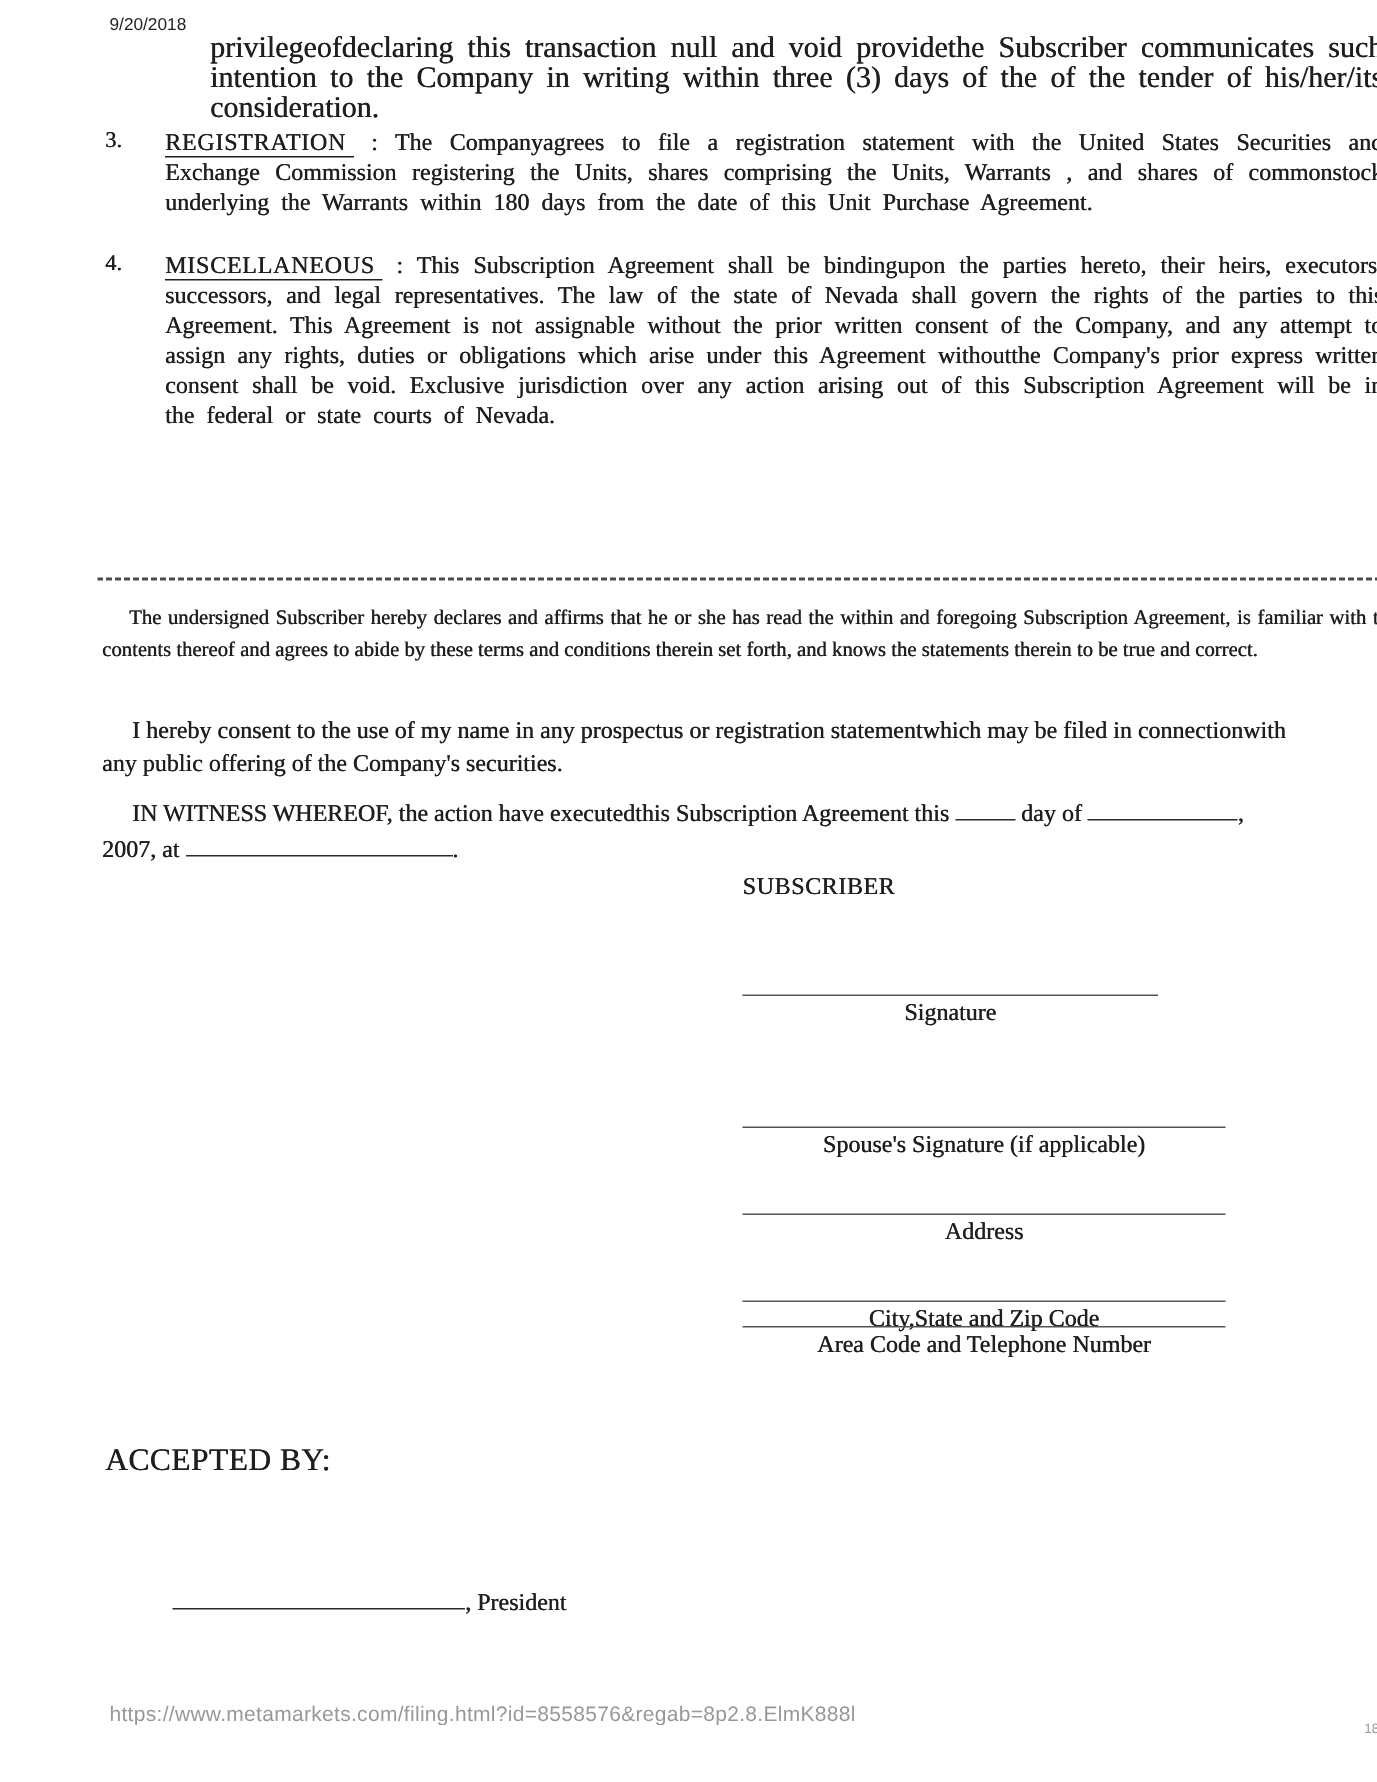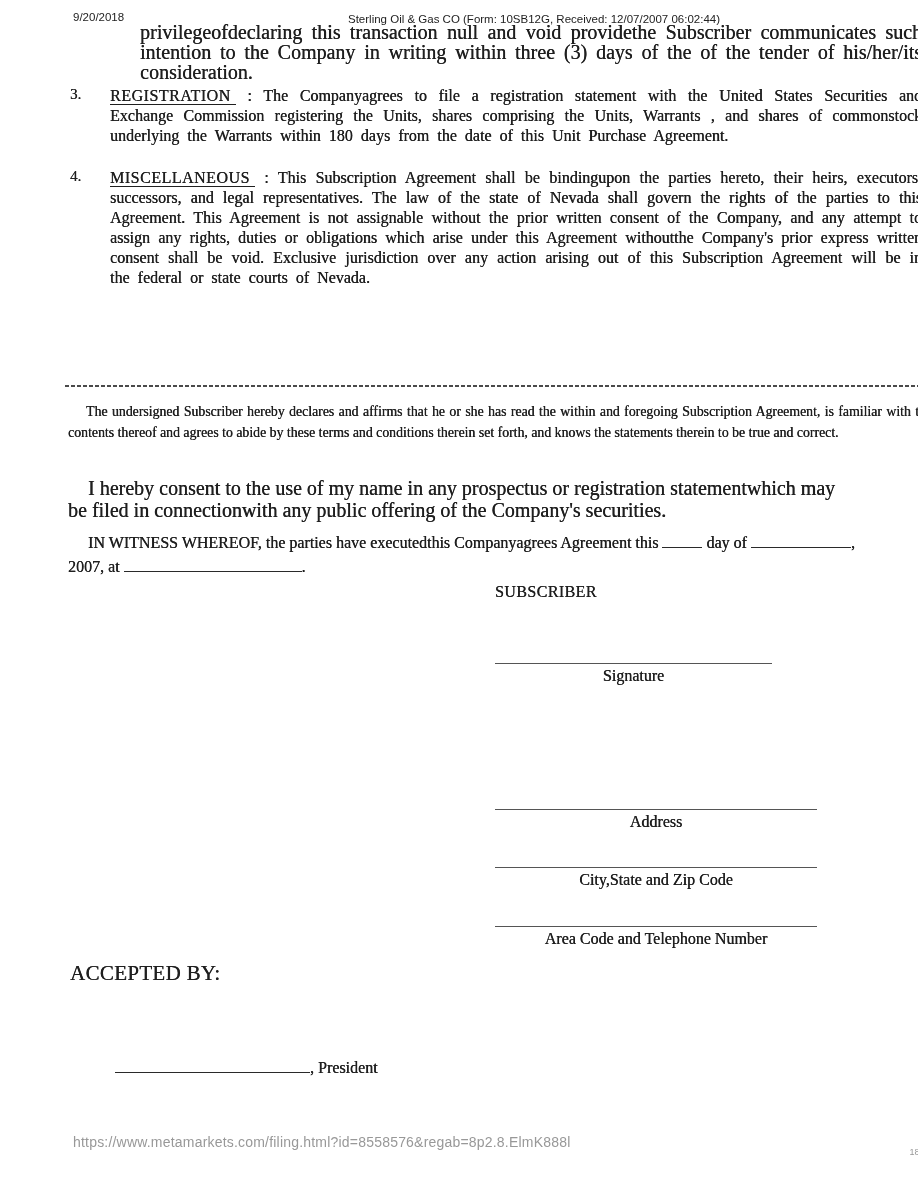--- a/index.html
+++ b/index.html
@@ -20,49 +20,48 @@
   .item{position:absolute;left:30px;width:852px;display:flex;}
   #item3{top:86px;} #item4{top:168px;}
   .item-num{width:40px;flex:none;font-size:15px;}
   .item-body{flex:1;text-align:justify;font-size:16px;line-height:20px;word-spacing:4px;}
   .item-heading{border-bottom:1.2px solid #1f1f1f;padding-right:5px;letter-spacing:.5px;}
 
   .divider{position:absolute;left:25px;top:385px;width:868px;height:2px;
     background:repeating-linear-gradient(90deg,#4a4a4a 0,#4a4a4a 4px,transparent 4px,transparent 6px);}
 
   .declaration{position:absolute;left:28px;top:401px;width:864px;font-size:13.8px;line-height:21px;text-align:justify;text-indent:18px;}
-  .consent{position:absolute;left:28px;top:477px;width:790px;font-size:20px;line-height:22px;text-indent:20px;}
+  .consent{position:absolute;left:28px;top:477px;width:790px;font-size:16px;line-height:22px;text-indent:20px;}
   .witness{position:absolute;left:28px;top:531px;width:862px;font-size:16px;line-height:24px;text-indent:20px;}
 
   .blank{display:inline-block;border-bottom:1.2px solid #2a2a2a;height:14px;vertical-align:baseline;}
   .blank-day{width:40px;} .blank-month{width:100px;} .blank-place{width:178px;}
   .blank-by{width:310px;margin-left:12px;} .blank-pres{width:195px;}
 
   .subscriber-heading{position:absolute;left:455px;top:583px;font-size:16px;letter-spacing:.4px;}
 
   .sig-field{position:absolute;left:455px;width:322px;font-size:16px;text-align:center;}
   .sig-field .line{border-top:1.5px solid #555;margin-bottom:3px;}
   #field-signature{top:663px;width:277px;}
   #field-spouse{top:751px;}
   #field-address{top:809px;}
   #field-city{top:867px;}
-  #field-phone{top:926px;}
+  #field-phone{top:884px;}
 
   .accepted{position:absolute;left:30px;top:961px;font-size:21px;letter-spacing:.3px;}
   .company{position:absolute;left:30px;top:1003px;font-size:16.5px;letter-spacing:.3px;}
   .by-row{position:absolute;left:30px;top:1038px;font-size:16px;}
   .pres-row{position:absolute;left:75px;top:1058px;font-size:16px;}
 </style>
 </head>
 <body>
 
 <div class="page">
 
   <div class="print-header-date">9/20/2018</div>
-  <div class="print-header-title">Sterling Oil &amp; Gas CO (Form: 10SB12G, Received: 12/07/2007 06:02:44)</div>
 
   <div class="p-cont">privilegeofdeclaring this transaction null and void providethe Subscriber communicates such intention to the Company in writing within three (3) days of the of the tender of his/her/its consideration.</div>
 
   <div class="item" id="item3">
     <div class="item-num">3.</div>
     <div class="item-body">
       <span class="item-heading">REGISTRATION</span>
       <span>: The Companyagrees to file a registration statement with the United States Securities and Exchange Commission registering the Units, shares comprising the Units, Warrants , and shares of commonstock underlying the Warrants within 180 days from the date of this Unit Purchase Agreement.</span>
     </div>
   </div>
@@ -75,36 +74,40 @@
     </div>
   </div>
 
   <div class="divider"></div>
 
   <div class="declaration">The undersigned Subscriber hereby declares and affirms that he or she has read the within and foregoing Subscription Agreement, is familiar with the contents thereof and agrees to abide by these terms and conditions therein set forth, and knows the statements therein to be true and correct.</div>
 
   <div class="consent">I hereby consent to the use of my name in any prospectus or registration statementwhich may be filed in connectionwith any public offering of the Company's securities.</div>
 
   <div class="witness">
-    <span>IN WITNESS WHEREOF, the parties have executedthis Companyagrees Agreement this</span>
+    <span>IN WITNESS WHEREOF, the action have executedthis Subscription Agreement this</span>
     <span class="blank blank-day"></span>
     <span>day of</span>
     <span class="blank blank-month"></span><span>,</span>
     <br>
     <span>2007, at</span>
     <span class="blank blank-place"></span><span>.</span>
   </div>
 
   <div class="subscriber-heading">SUBSCRIBER</div>
 
   <div class="sig-field" id="field-signature">
     <div class="line"></div>
     <div>Signature</div>
   </div>
 
+  <div class="sig-field" id="field-spouse">
+    <div class="line"></div>
+    <div>Spouse's Signature (if applicable)</div>
+  </div>
 
   <div class="sig-field" id="field-city">
     <div class="line"></div>
     <div>City,State and Zip Code</div>
   </div>
 
   <div class="sig-field" id="field-address">
     <div class="line"></div>
     <div>Address</div>
   </div>

